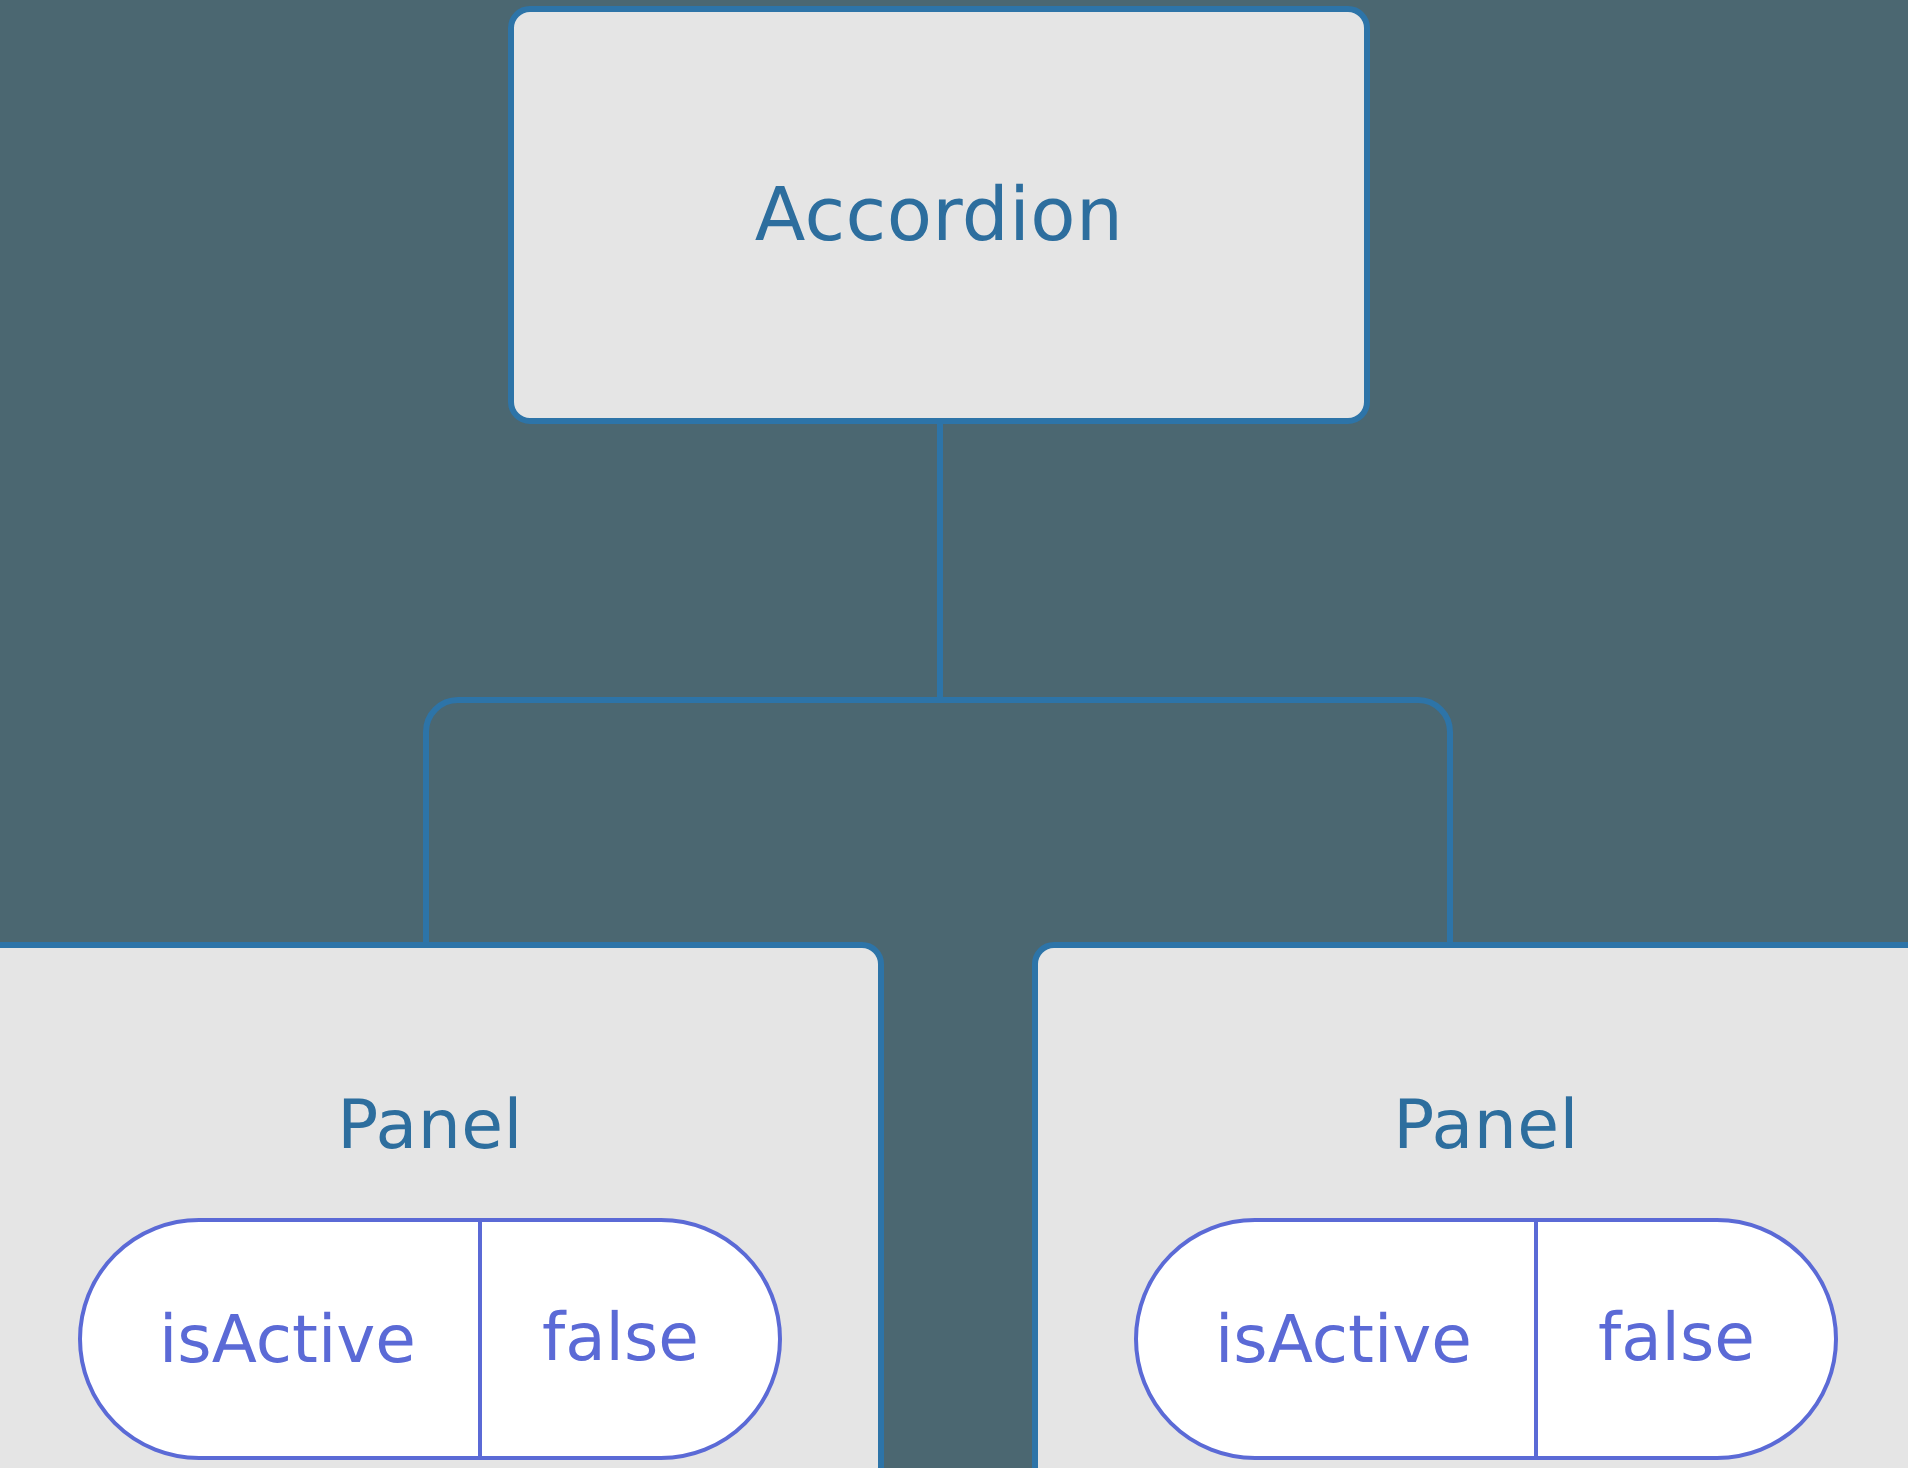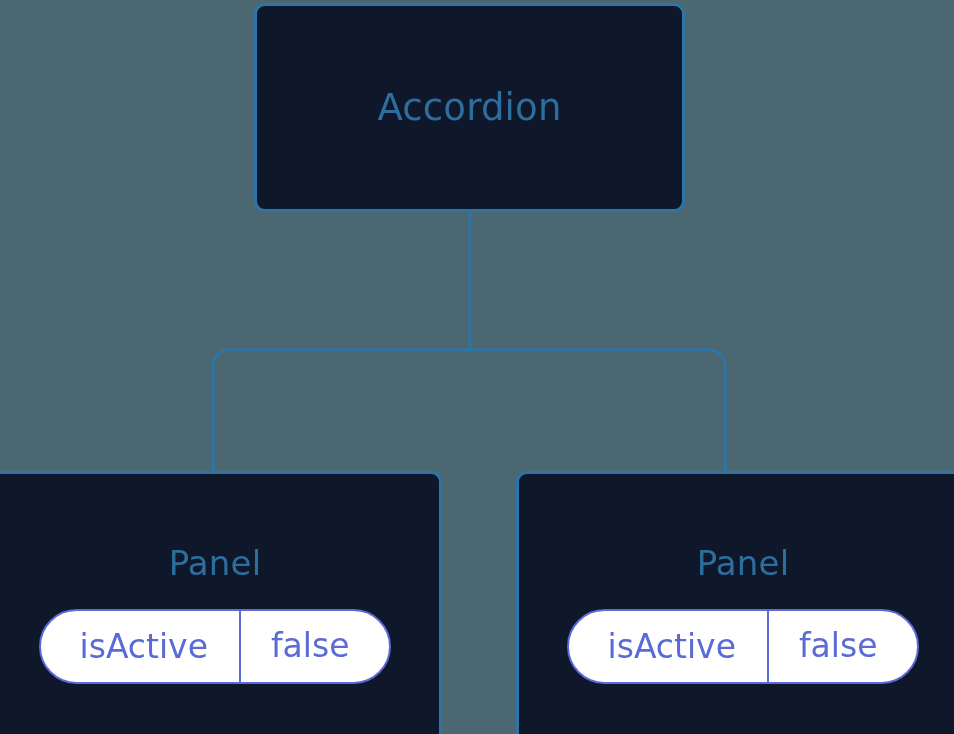--- a/index.html
+++ b/index.html
@@ -22,21 +22,21 @@
     position: absolute;
     left: 0; top: 0;
     width: 954px; height: 734px;
     pointer-events: none;
     z-index: 1;
   }
 
   
   .node {
     position: absolute;
-    background: #0f172a;
+    background: #e5e5e5;
     border: 3px solid var(--node-border, #2d74a8);
     border-radius: 11px;
     box-sizing: border-box;
     z-index: 2;
     display: flex;
     flex-direction: column;
     align-items: center;
   }
 
   .node-root {
@@ -67,21 +67,21 @@
   .node-root .node-title { font-size: 37px; }
   .node-panel .node-title { font-size: 34px; margin-top: 28px; }
 
   
   .prop-pill {
     margin-top: 29px;
     display: flex;
     align-items: stretch;
     border: 2px solid var(--pill-border, #5b6ad6);
     border-radius: 999px;
-    height: 75px;
+    height: 121px;
     background: #ffffff;
     box-sizing: border-box;
     overflow: hidden;
   }
   .prop-key, .prop-val {
     display: flex;
     align-items: center;
     justify-content: center;
     color: var(--pill-text, #5b6ad6);
     font-size: 33px;

